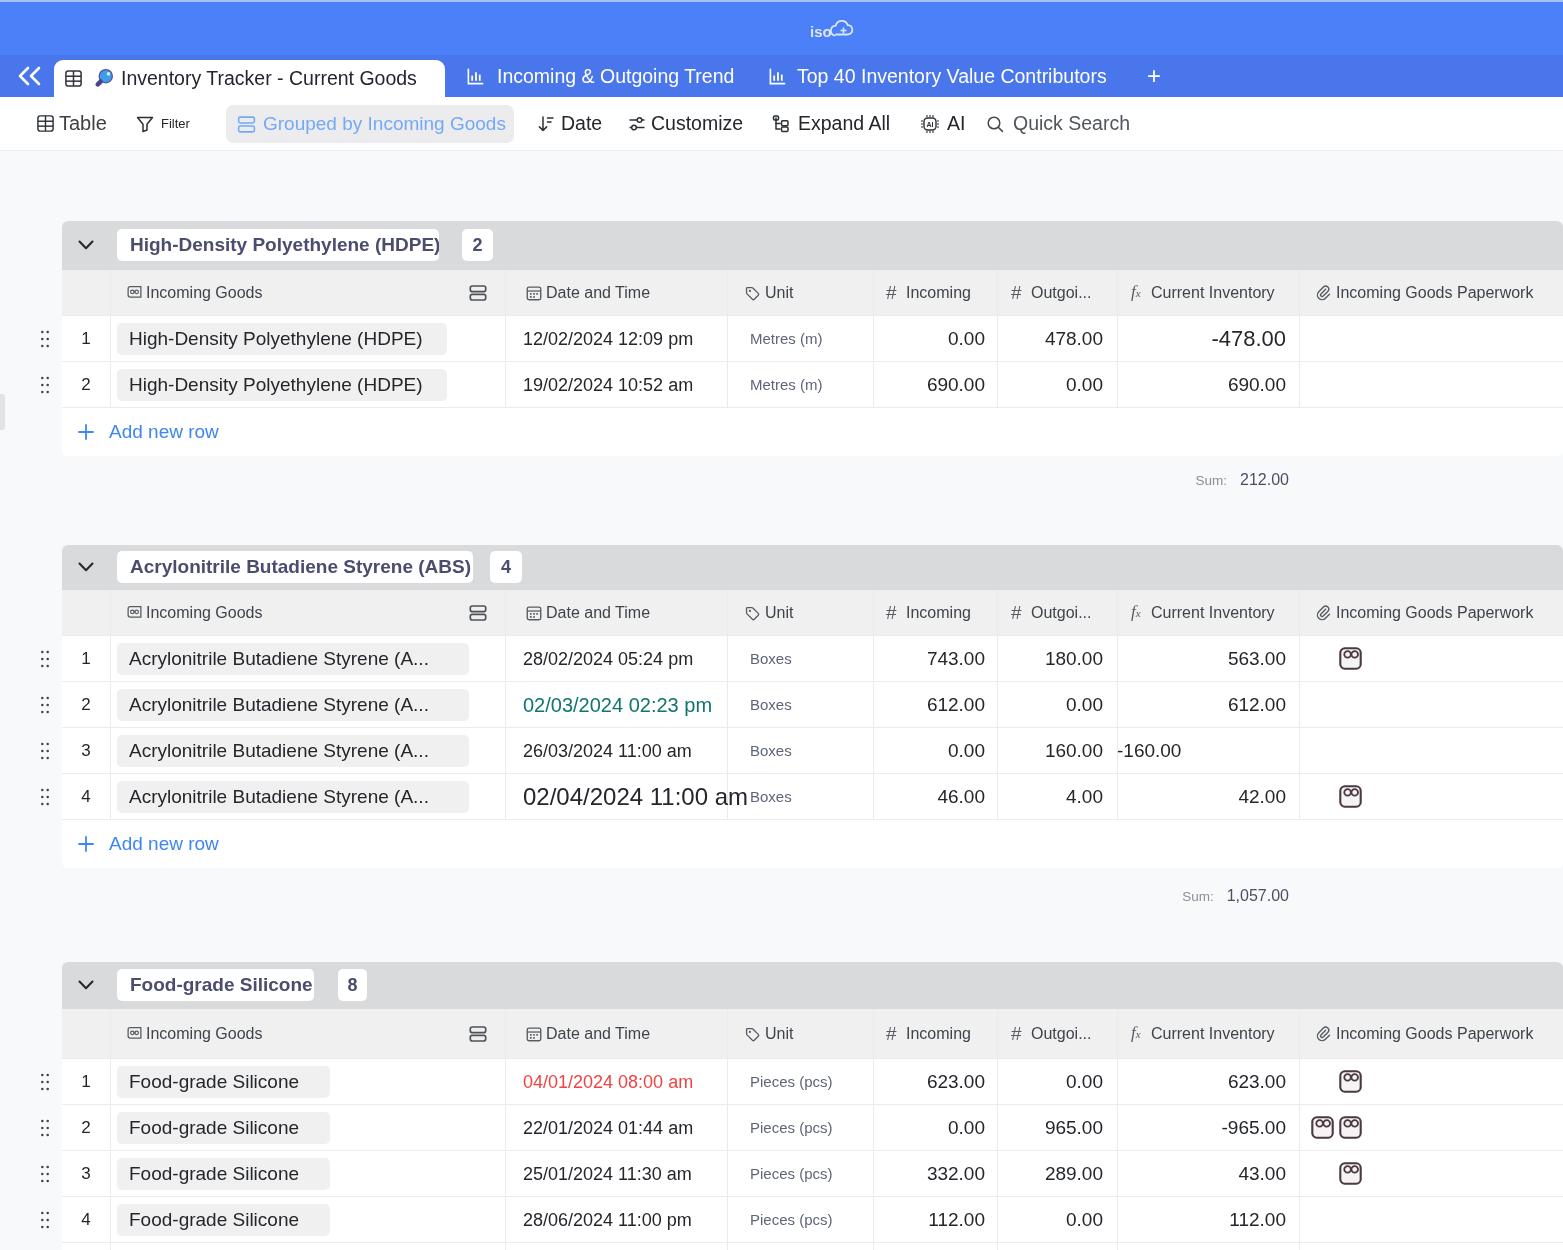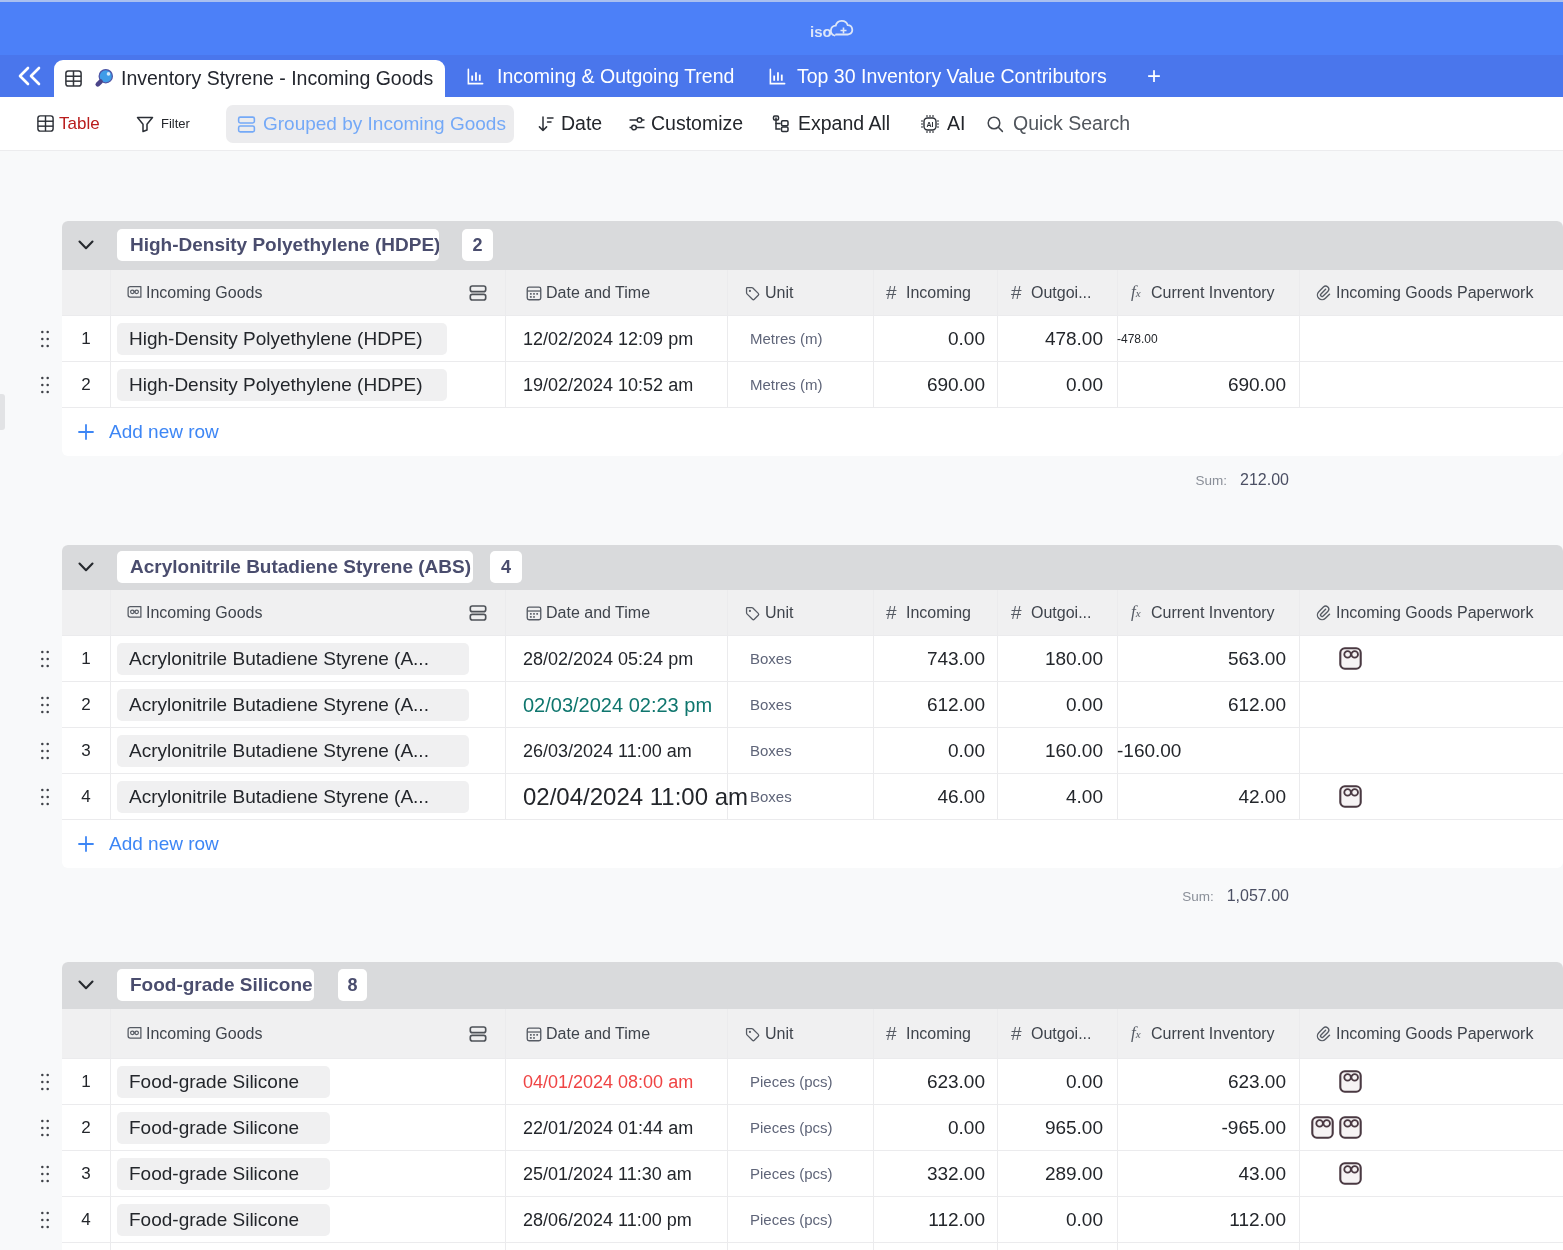--- a/index.html
+++ b/index.html
@@ -20,44 +20,44 @@
     <rect x="2" y="2" width="16" height="16" rx="2.5" stroke="#33363c" stroke-width="1.6"></rect>
     <line x1="2" y1="7.6" x2="18" y2="7.6" stroke="#33363c" stroke-width="1.6"></line>
     <line x1="2" y1="12.8" x2="18" y2="12.8" stroke="#33363c" stroke-width="1.6"></line>
     <line x1="10" y1="2" x2="10" y2="18" stroke="#33363c" stroke-width="1.6"></line>
   </svg>
 <svg style="position:absolute;left:94px;top:68px" width="21" height="21" viewBox="0 0 20 20" fill="none">
     <circle cx="11.2" cy="7.8" r="6.3" fill="#3f9ce8" stroke="#4f55a5" stroke-width="1.2"></circle>
     <circle cx="13.8" cy="5.6" r="1.7" fill="#d3e9fb"></circle>
     <path d="M6.3 12.9 L3.6 15.6" stroke="#4b4489" stroke-width="4.4" stroke-linecap="round"></path>
   </svg>
-<div class="abs" style="left:121px;top:60px;height:37px;line-height:37px;font-size:19.5px;color:#23262e">Inventory Styrene - Incoming Goods</div>
+<div class="abs" style="left:121px;top:60px;height:37px;line-height:37px;font-size:19.5px;color:#23262e">Inventory Tracker - Current Goods</div>
 <svg style="position:absolute;left:466px;top:67px" width="19" height="19" viewBox="0 0 20 20" fill="none">
     <path d="M2.5 2.5 V17.5 H17.5" stroke="#fff" stroke-width="1.7" stroke-linecap="round"></path>
     <line x1="6.5" y1="9" x2="6.5" y2="14.5" stroke="#fff" stroke-width="1.9"></line>
     <line x1="10.5" y1="5.5" x2="10.5" y2="14.5" stroke="#fff" stroke-width="1.9"></line>
     <line x1="14.5" y1="8" x2="14.5" y2="14.5" stroke="#fff" stroke-width="1.9"></line>
   </svg>
 <div class="abs" style="left:497px;top:55px;height:42px;line-height:42px;font-size:19.5px;color:#fff">Incoming &amp; Outgoing Trend</div>
 <svg style="position:absolute;left:768px;top:67px" width="19" height="19" viewBox="0 0 20 20" fill="none">
     <path d="M2.5 2.5 V17.5 H17.5" stroke="#fff" stroke-width="1.7" stroke-linecap="round"></path>
     <line x1="6.5" y1="9" x2="6.5" y2="14.5" stroke="#fff" stroke-width="1.9"></line>
     <line x1="10.5" y1="5.5" x2="10.5" y2="14.5" stroke="#fff" stroke-width="1.9"></line>
     <line x1="14.5" y1="8" x2="14.5" y2="14.5" stroke="#fff" stroke-width="1.9"></line>
   </svg>
-<div class="abs" style="left:797px;top:55px;height:42px;line-height:42px;font-size:19.5px;color:#fff">Top 30 Inventory Value Contributors</div>
+<div class="abs" style="left:797px;top:55px;height:42px;line-height:42px;font-size:19.5px;color:#fff">Top 40 Inventory Value Contributors</div>
 <div class="abs" style="left:1147px;top:55px;height:42px;line-height:41px;font-size:24px;color:#fff;font-weight:300">+</div>
 <div class="abs" style="left:0;top:97px;width:1563px;height:54px;background:#fff;border-bottom:1px solid #ececee"></div>
 <svg style="position:absolute;left:36px;top:114px" width="19" height="19" viewBox="0 0 20 20" fill="none">
     <rect x="2" y="2" width="16" height="16" rx="2.5" stroke="#2b2f36" stroke-width="1.5"></rect>
     <line x1="2" y1="7.6" x2="18" y2="7.6" stroke="#2b2f36" stroke-width="1.5"></line>
     <line x1="2" y1="12.8" x2="18" y2="12.8" stroke="#2b2f36" stroke-width="1.5"></line>
     <line x1="10" y1="2" x2="10" y2="18" stroke="#2b2f36" stroke-width="1.5"></line>
   </svg>
-<div class="abs" style="left:59px;top:97px;height:54px;line-height:53px;font-size:17px;color:#b91c1c">Table</div>
+<div class="abs" style="left:59px;top:97px;height:54px;line-height:53px;font-size:20px;color:#404040">Table</div>
 <svg style="position:absolute;left:135px;top:114px" width="20" height="20" viewBox="0 0 20 20" fill="none">
     <path d="M2.5 3.5 H17.5 L12 10.2 V16 L8 17.5 V10.2 Z" stroke="#2b2f36" stroke-width="1.5" stroke-linejoin="round"></path>
   </svg>
 <div class="abs" style="left:161px;top:97px;height:54px;line-height:53px;font-size:13px;color:#23262b">Filter</div>
 <div class="abs" style="left:226px;top:105px;width:288px;height:38px;background:#ececee;border-radius:7px"></div>
 <svg style="position:absolute;left:236px;top:114px" width="21" height="21" viewBox="0 0 20 20" fill="none">
     <rect x="2.5" y="3" width="15" height="5.6" rx="1.6" stroke="#74a9f7" stroke-width="1.5"></rect>
     <rect x="2.5" y="11.4" width="15" height="5.6" rx="1.6" stroke="#74a9f7" stroke-width="1.5"></rect>
   </svg>
 <div class="abs" style="left:263px;top:97px;height:54px;line-height:53px;font-size:19.5px;font-size:19px;color:#74a9f7">Grouped by Incoming Goods</div>
@@ -168,21 +168,21 @@
     <circle cx="9.7" cy="11" r="1.25" fill="#3f4248"></circle>
     <circle cx="4.3" cy="18" r="1.25" fill="#3f4248"></circle>
     <circle cx="9.7" cy="18" r="1.25" fill="#3f4248"></circle>
   </svg>
 <div class="abs" style="left:62px;top:316px;width:48px;height:46px;line-height:46px;text-align:center;font-size:17px;color:#23262b">1</div>
 <div class="abs" style="left:117px;top:323px;width:330px;height:32px;background:#f0f0f1;border-radius:5px;line-height:32px;padding-left:12px;font-size:19px;color:#23262b;white-space:nowrap;overflow:hidden">High-Density Polyethylene (HDPE)</div>
 <div class="abs" style="left:523px;top:316px;height:46px;line-height:46px;font-size:18px;color:#23262b">12/02/2024 12:09 pm</div>
 <div class="abs" style="left:750px;top:316px;height:46px;line-height:46px;font-size:15px;color:#5f6579">Metres (m)</div>
 <div class="abs" style="left:873px;top:316px;width:112px;height:46px;line-height:46px;text-align:right;font-size:19px;color:#23262b">0.00</div>
 <div class="abs" style="left:997px;top:316px;width:106px;height:49px;line-height:46px;text-align:right;font-size:19px;color:#23262b">478.00</div>
-<div class="abs" style="left:1117px;top:316px;width:169px;height:38px;line-height:46px;text-align:left;font-size:12px;color:#23262b">-478.00</div>
+<div class="abs" style="left:1117px;top:316px;width:169px;height:38px;line-height:46px;text-align:right;font-size:22px;color:#23262b">-478.00</div>
 <div class="abs" style="left:62px;top:361px;width:1501px;height:1px;background:#ebebed"></div>
 <svg style="position:absolute;left:38px;top:374px" width="14" height="22" viewBox="0 0 14 22">
     <circle cx="4.3" cy="4" r="1.25" fill="#3f4248"></circle>
     <circle cx="9.7" cy="4" r="1.25" fill="#3f4248"></circle>
     <circle cx="4.3" cy="11" r="1.25" fill="#3f4248"></circle>
     <circle cx="9.7" cy="11" r="1.25" fill="#3f4248"></circle>
     <circle cx="4.3" cy="18" r="1.25" fill="#3f4248"></circle>
     <circle cx="9.7" cy="18" r="1.25" fill="#3f4248"></circle>
   </svg>
 <div class="abs" style="left:62px;top:362px;width:48px;height:46px;line-height:46px;text-align:center;font-size:17px;color:#23262b">2</div>

